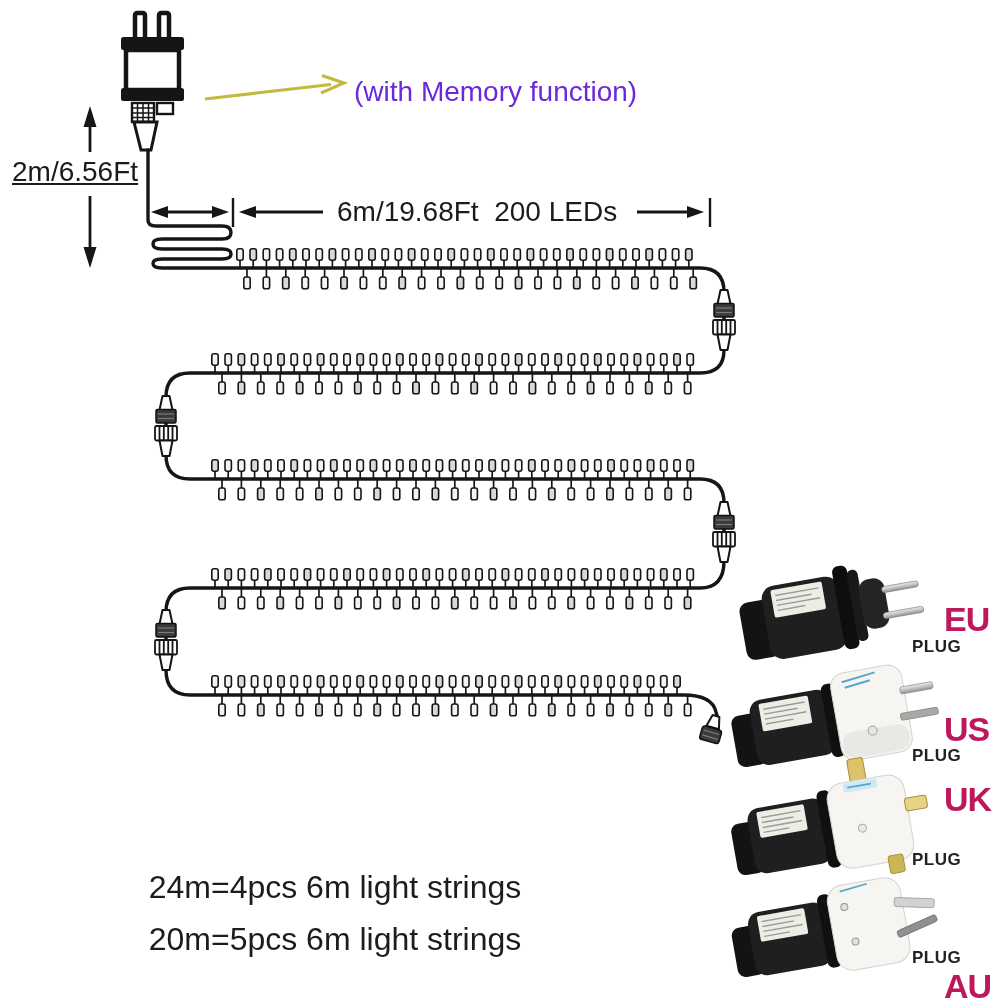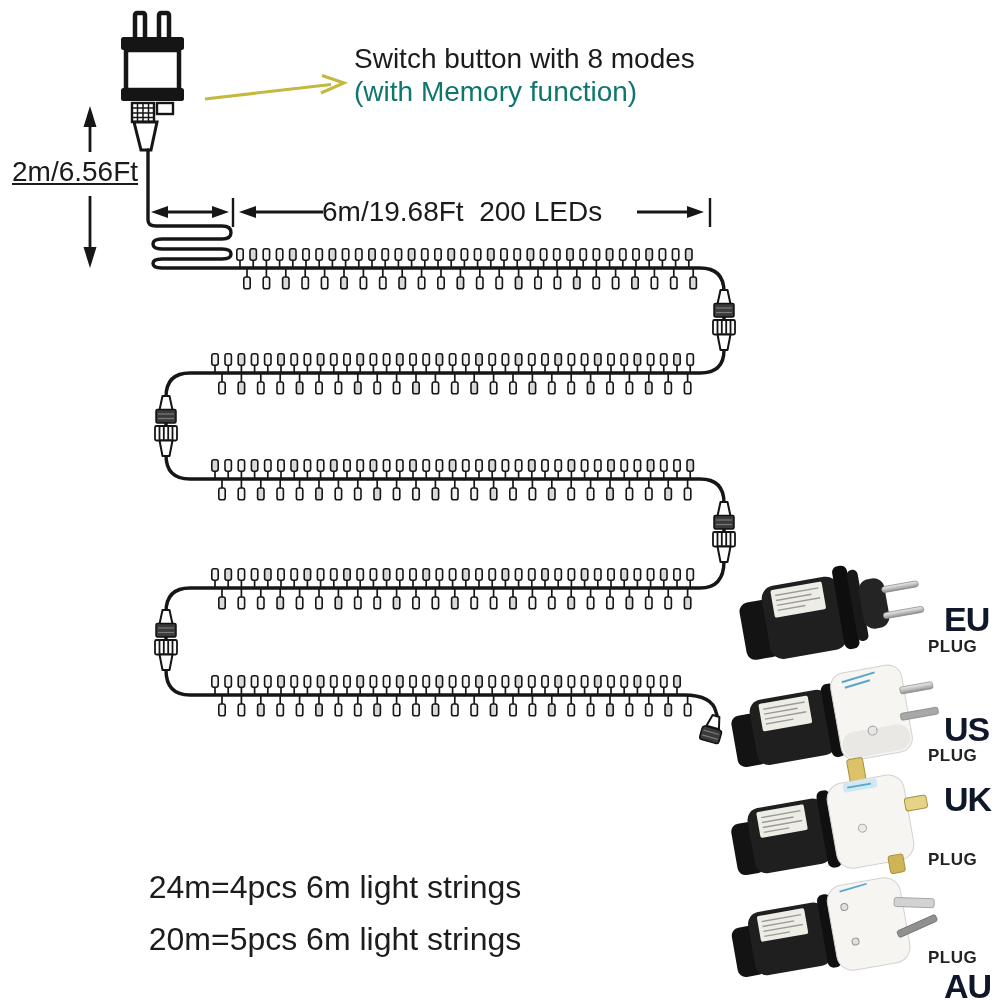--- a/index.html
+++ b/index.html
@@ -3,25 +3,25 @@
 <meta charset="utf-8">
 <style>
   html,body{margin:0;padding:0;background:#fff;}
   .stage{position:relative;width:1000px;height:1000px;background:#ffffff;overflow:hidden;
          font-family:"Liberation Sans",sans-serif;}
   .stage svg{position:absolute;left:0;top:0;width:1000px;height:1000px;}
   .t{position:absolute;color:#1b1b1b;white-space:pre;line-height:1.1;}
   #switch1{left:354px;top:44px;font-size:28px;}
   #switch2{left:354px;top:77px;font-size:28px;}
   #leadlen{left:12px;top:157px;font-size:28px;text-decoration:underline;}
-  #stringspec{left:322px;top:197px;font-size:28px;}
+  #stringspec{left:337px;top:197px;font-size:28px;}
   .spec{position:absolute;left:75px;width:520px;text-align:center;font-size:32px;color:#1c1c1c;}
   #spec0{top:762px}#spec1{top:816px}#spec2{top:869px}#spec3{top:921px}
-  .code{position:absolute;left:944px;font-weight:700;font-size:34px;color:#0f172a;line-height:1;letter-spacing:-1px;}
-  .plugword{position:absolute;left:912px;font-size:17px;font-weight:600;color:#222;letter-spacing:.5px;line-height:1;margin-left:16px;}
+  .code{position:absolute;left:944px;font-weight:700;font-size:34px;color:#be185d;line-height:1;letter-spacing:-1px;}
+  .plugword{position:absolute;left:912px;font-size:17px;font-weight:600;color:#222;letter-spacing:.5px;line-height:1;}
   #code0{top:602px}#code1{top:712px}#code2{top:782px}#code3{top:969px}
   #word0{top:638px}#word1{top:747px}#word2{top:851px}#word3{top:949px}
 </style>
 </head>
 <body>
 
 <div class="stage">
 
 <svg id="diagram" viewBox="0 0 1000 1000">
   <defs>
@@ -836,22 +836,21 @@
       <g transform="rotate(12 170 30)">
             <rect x="166" y="26" width="40" height="9" rx="2" fill="#d2d2d2" stroke="#979797" stroke-width="0.8"></rect>
           </g>
       <g transform="rotate(-14 168 62)">
             <rect x="164" y="58" width="42" height="7" rx="2" fill="#909090" stroke="#6d6d6d" stroke-width="0.8"></rect>
           </g>
     </g>
   </g>
 </svg>
 
-<div class="t" id="switch1">Switch button with 8 modes</div>
-<div class="t" id="switch2" style="color: #0f766e;">(with Memory function)</div>
+<div class="t" id="switch2" style="color: #6d28d9;">(with Memory function)</div>
 <div class="t" id="leadlen">2m/6.56Ft</div>
 <div class="t" id="stringspec">6m/19.68Ft  200 LEDs</div>
 
 <div class="spec" id="spec2">24m=4pcs 6m light strings</div>
 <div class="spec" id="spec3">20m=5pcs 6m light strings</div>
 
 <div class="code" id="code0">EU</div>
 <div class="plugword" id="word0">PLUG</div>
 <div class="code" id="code1">US</div>
 <div class="plugword" id="word1">PLUG</div>

